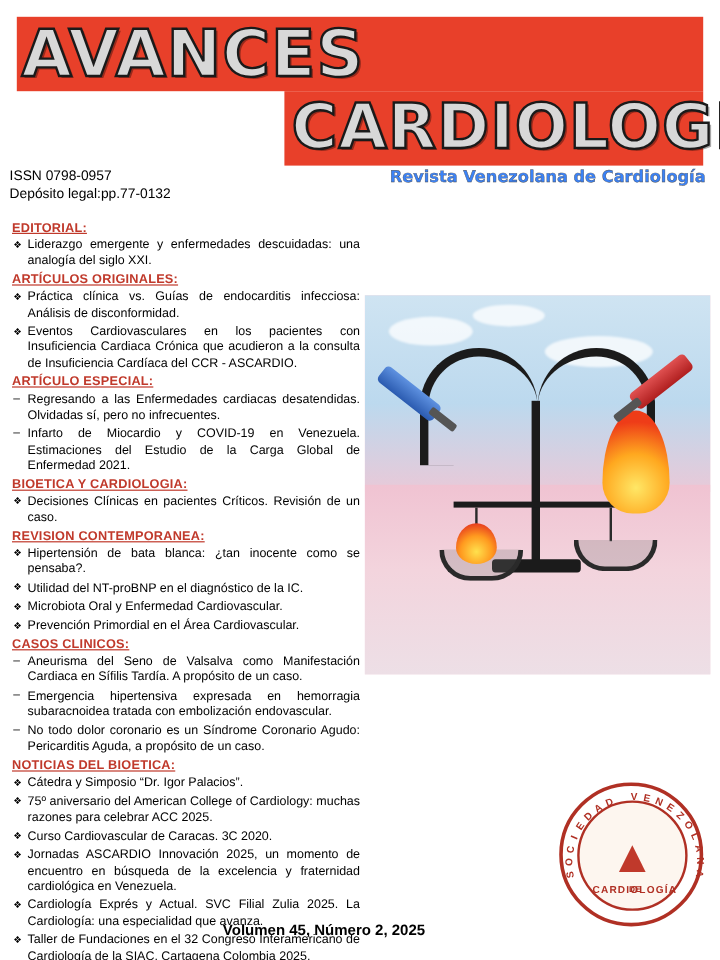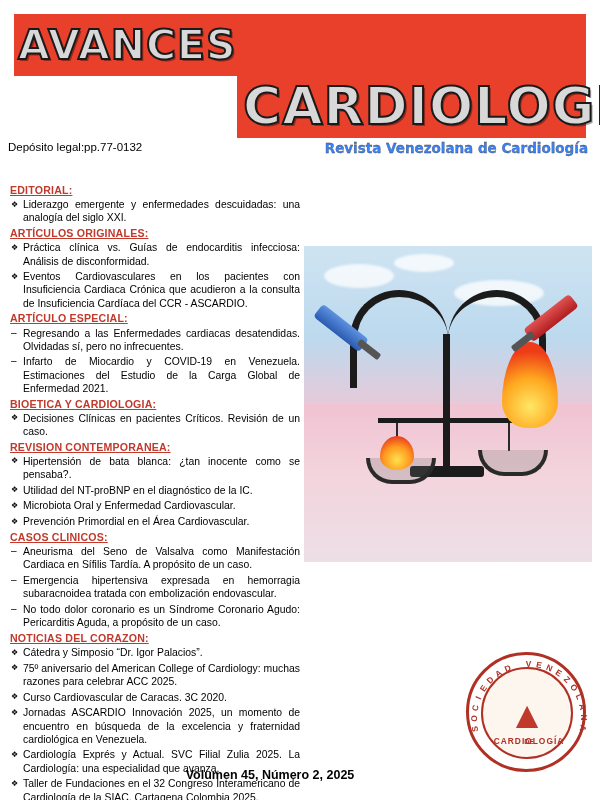--- a/index.html
+++ b/index.html
@@ -49,21 +49,21 @@
     font-weight: bold;
     letter-spacing: 1px;
     color: #d8d8d8;
     -webkit-text-stroke: 2px #1a1a1a;
     text-shadow: 2px 2px 0 rgba(0,0,0,0.35);
     white-space: nowrap;
   }
   .title-avances {
     left: 18px;
     top: 16px;
-    font-size: 41px;
+    font-size: 54px;
     line-height: 58px;
   }
   .title-cardiologicos {
     left: 243px;
     top: 78px;
     font-size: 52px;
     line-height: 56px;
   }
   .issn-block {
     position: absolute;
@@ -351,20 +351,21 @@
 
 <div class="page">
 
   <div class="masthead">
     <div class="red-bar-top"></div>
     <div class="red-bar-bottom"></div>
     <div class="title-word title-avances">AVANCES</div>
     <div class="title-word title-cardiologicos">CARDIOLOGICOS</div>
 
     <div class="issn-block">
+      <div>ISSN 0798-0957</div>
       <div>Depósito legal:pp.77-0132</div>
     </div>
 
     <div class="subtitle-block">
       <div>Revista Venezolana de Cardiología</div>
     </div>
   </div>
 
   <div class="content">
     <div class="toc" id="toc-root">
@@ -392,21 +393,21 @@
           <li>Utilidad del NT-proBNP en el diagnóstico de la IC.</li>
           <li>Microbiota Oral y Enfermedad Cardiovascular.</li>
           <li>Prevención Primordial en el Área Cardiovascular.</li>
         </ul>
         <div class="section-head">CASOS CLINICOS:</div>
         <ul class="items">
           <li class="dash">Aneurisma del Seno de Valsalva como Manifestación Cardiaca en Sífilis Tardía. A propósito de un caso.</li>
           <li class="dash">Emergencia hipertensiva expresada en hemorragia subaracnoidea tratada con embolización endovascular.</li>
           <li class="dash">No todo dolor coronario es un Síndrome Coronario Agudo: Pericarditis Aguda, a propósito de un caso.</li>
         </ul>
-        <div class="section-head">NOTICIAS DEL CORAZON:</div>
+        <div class="section-head">NOTICIAS DEL BIOETICA:</div>
         <ul class="items">
           <li>Cátedra y Simposio “Dr. Igor Palacios”.</li>
           <li>75º aniversario del American College of Cardiology: muchas razones para celebrar ACC 2025.</li>
           <li>Curso Cardiovascular de Caracas. 3C 2020.</li>
           <li>Jornadas ASCARDIO Innovación 2025, un momento de encuentro en búsqueda de la excelencia y fraternidad cardiológica en Venezuela.</li>
           <li>Cardiología Exprés y Actual. SVC Filial Zulia 2025.  La Cardiología: una especialidad que avanza.</li>
           <li>Taller de Fundaciones en el 32 Congreso Interamericano de Cardiología de la SIAC. Cartagena Colombia 2025.</li>
         </ul>
       </div>
   </div>

